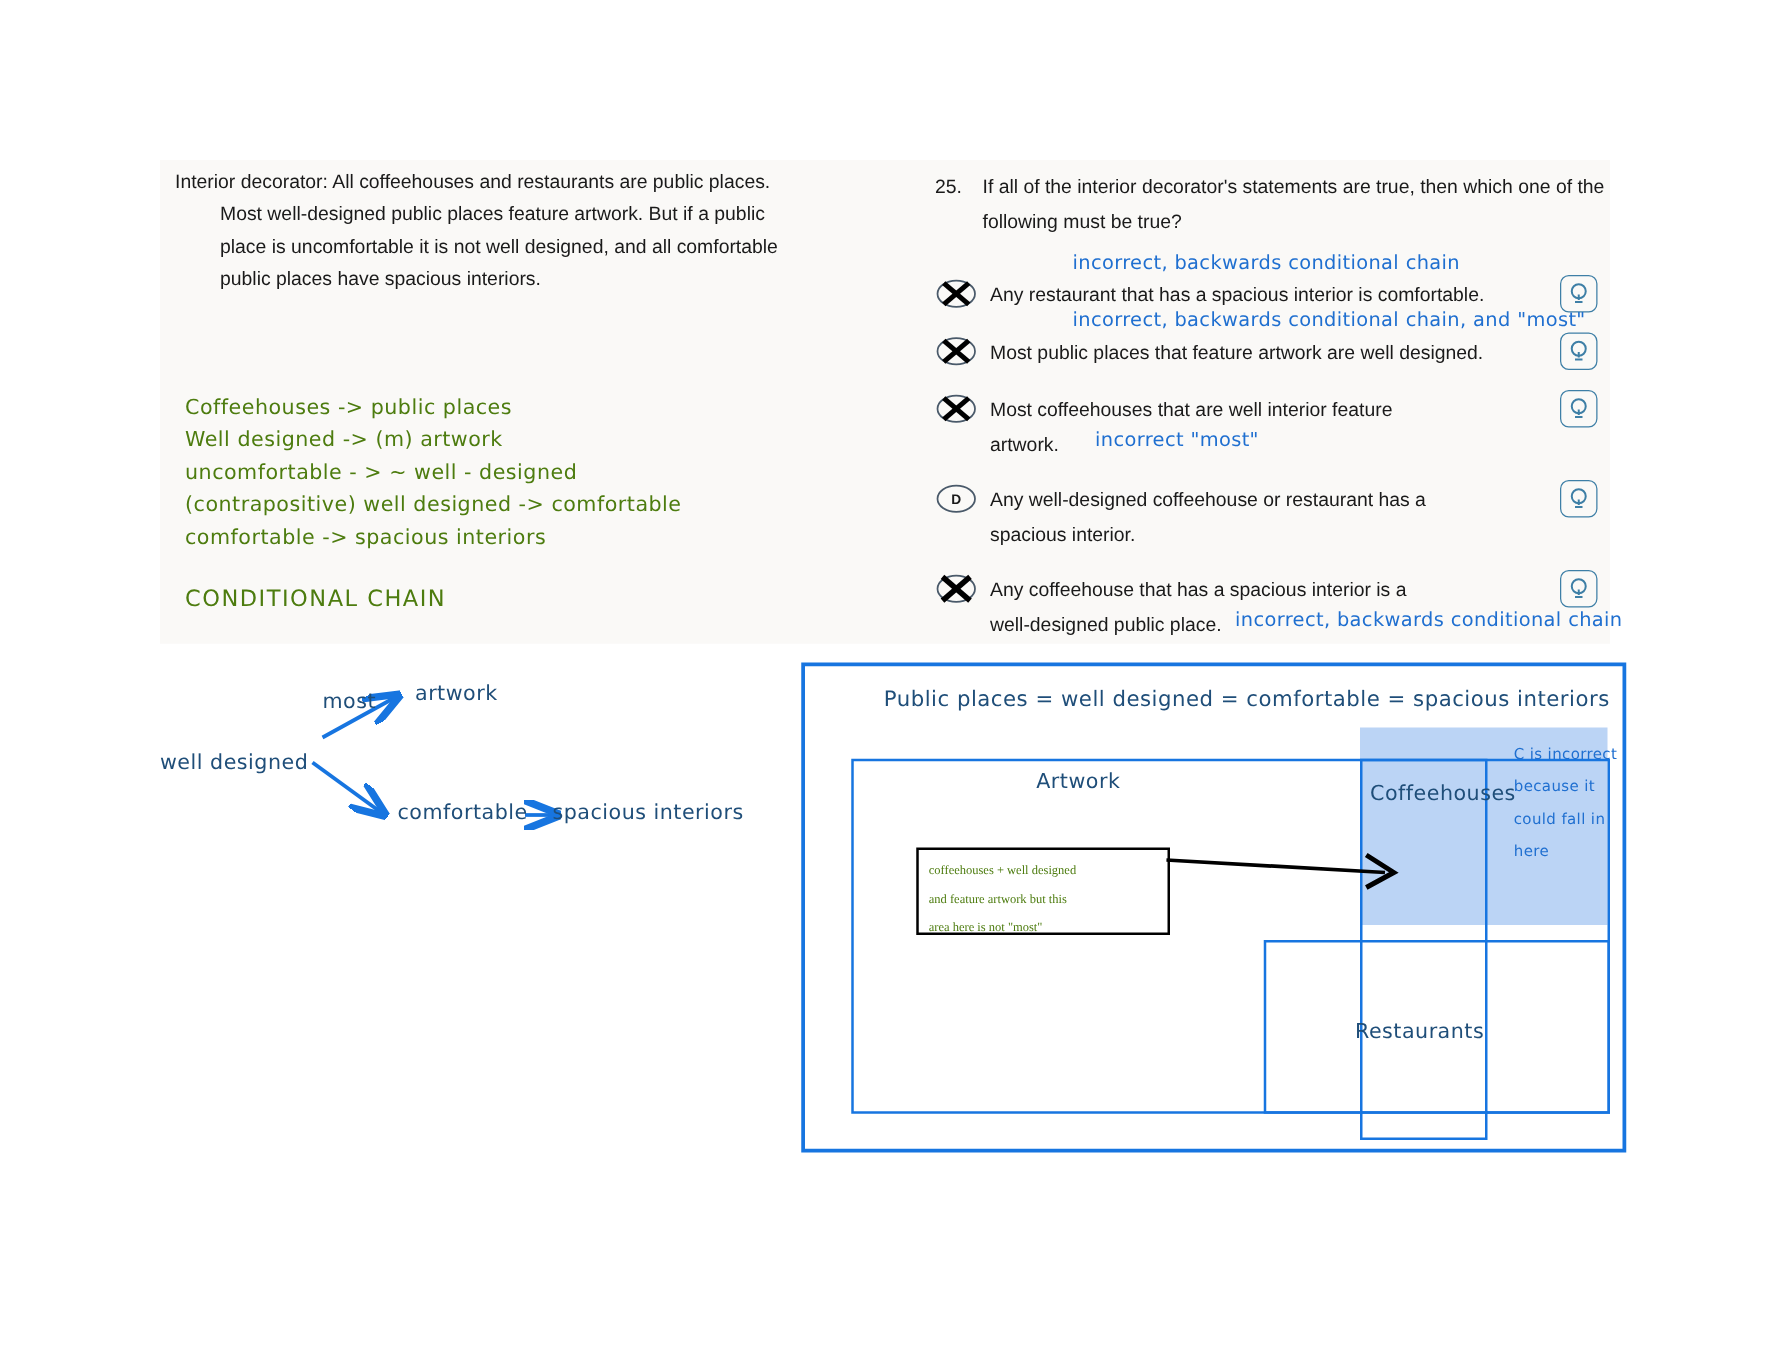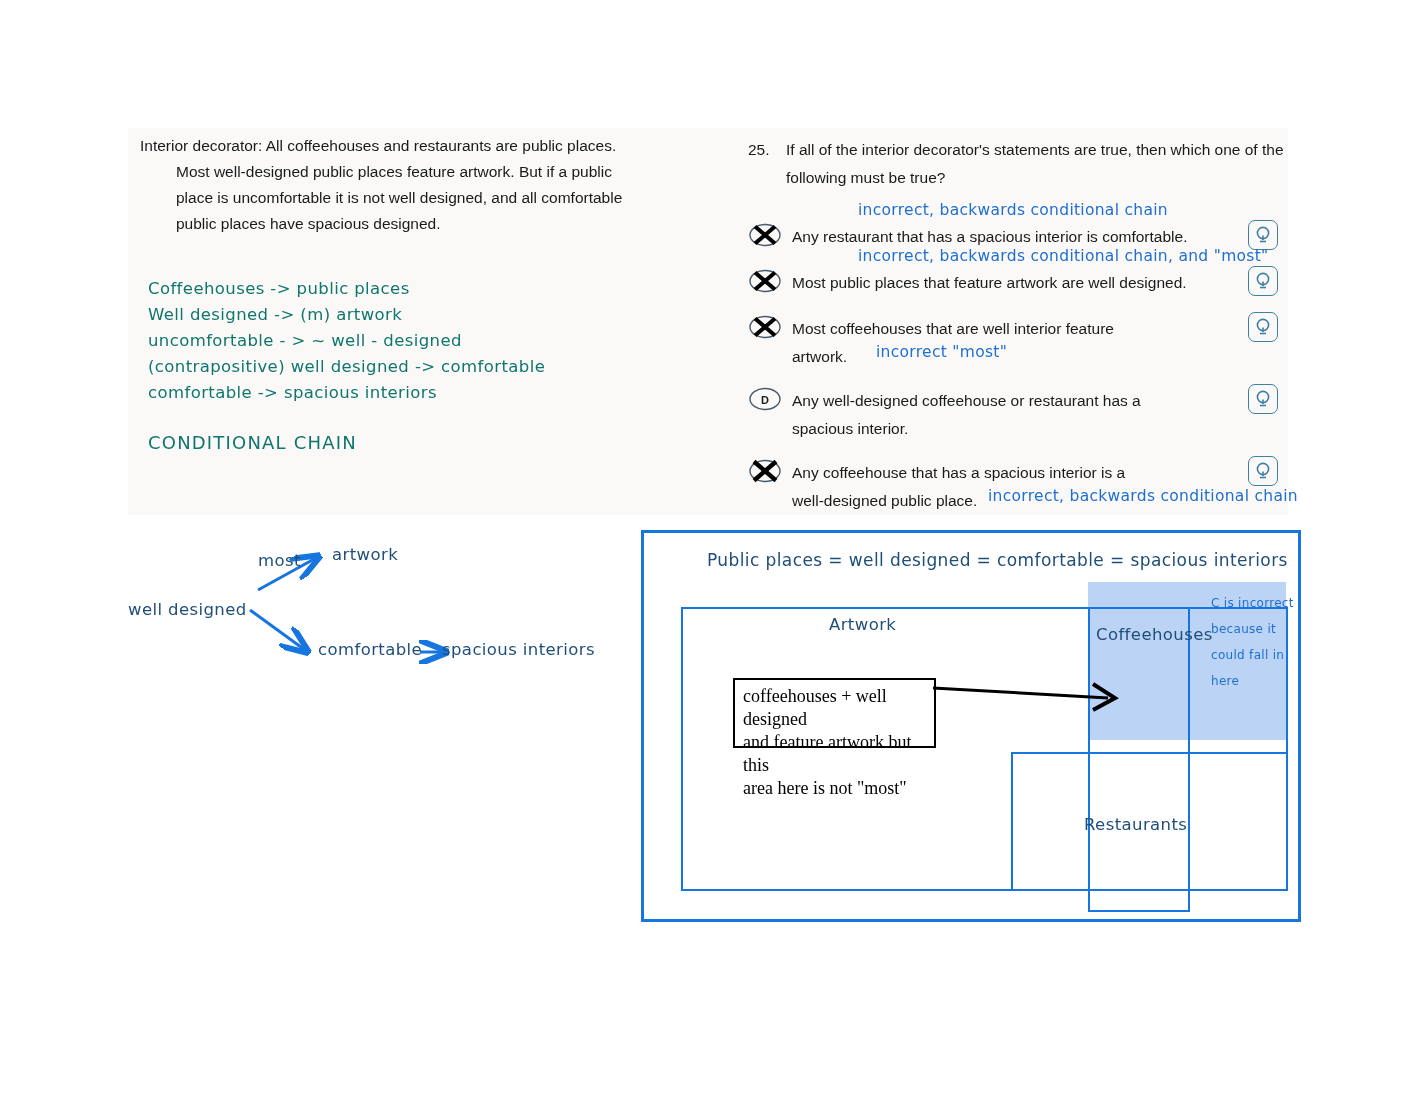--- a/index.html
+++ b/index.html
@@ -33,23 +33,24 @@
     width: 545px;
     color: #1a1a1a;
     font-size: 15.5px;
     line-height: 26px;
   }
   #stimulus .line-indent { margin-left: 36px; }
 
   
   .hand {
     font-family: "DejaVu Sans", sans-serif;
-    color: #0f766e;
+    color: #4d7c0f;
     font-weight: 400;
     letter-spacing: 0.4px;
+    margin-top: 37px;
   }
   #notes {
     position: absolute;
     left: 20px;
     top: 148px;
     width: 520px;
     font-size: 16.5px;
     line-height: 26px;
   }
   #notes .note-line { white-space: pre; }
@@ -213,41 +214,41 @@
     letter-spacing: 0.3px;
   }
   #callout-box {
     position: absolute;
     left: 92px; top: 148px;
     width: 203px; height: 70px;
     border: 2.5px solid #000000;
     background: #ffffff;
     box-sizing: border-box;
     font-family: "Liberation Serif", serif;
-    color: #000000;
-    font-size: 18px;
+    color: #4d7c0f;
+    font-size: 10px;
     line-height: 23px;
     padding: 5px 0 0 8px;
   }
   #callout-arrow {
     position: absolute;
     left: 292px; top: 150px;
     width: 200px; height: 40px;
   }
 </style>
 </head>
 <body>
 
 <div id="question-panel">
 
   <div id="stimulus">
     <div>Interior decorator: All coffeehouses and restaurants are public places.</div>
     <div class="line-indent">Most well-designed public places feature artwork. But if a public</div>
     <div class="line-indent">place is uncomfortable it is not well designed, and all comfortable</div>
-    <div class="line-indent">public places have spacious designed.</div>
+    <div class="line-indent">public places have spacious interiors.</div>
   </div>
 
   <div id="notes" class="hand">
     <div class="note-line">Coffeehouses -&gt; public places</div>
     <div class="note-line">Well designed -&gt; (m) artwork</div>
     <div class="note-line">uncomfortable - &gt; ~ well - designed</div>
     <div class="note-line">(contrapositive) well designed -&gt; comfortable</div>
     <div class="note-line">comfortable -&gt; spacious interiors</div>
     <div class="spacer"></div>
     <div id="cond-chain">CONDITIONAL CHAIN</div>

